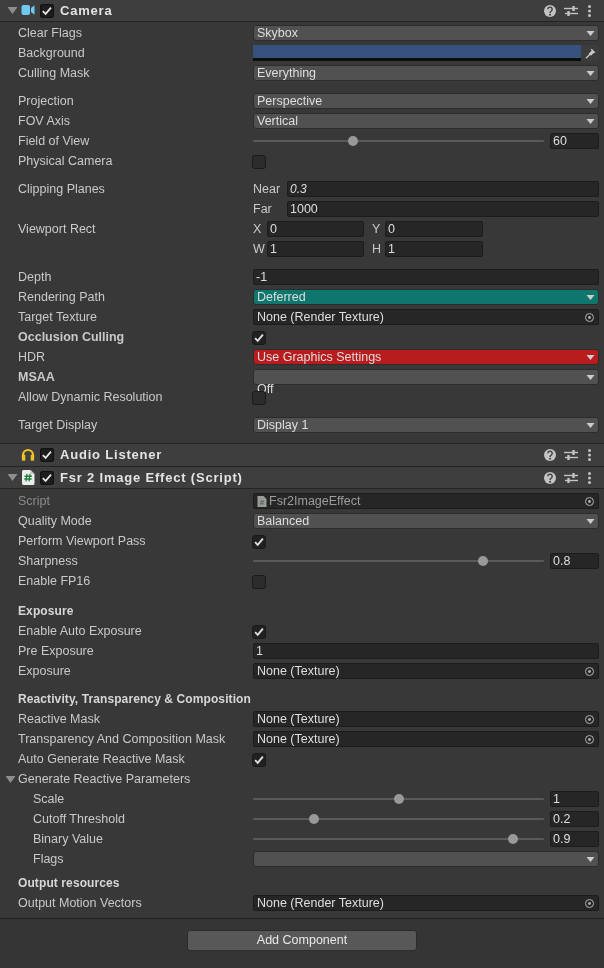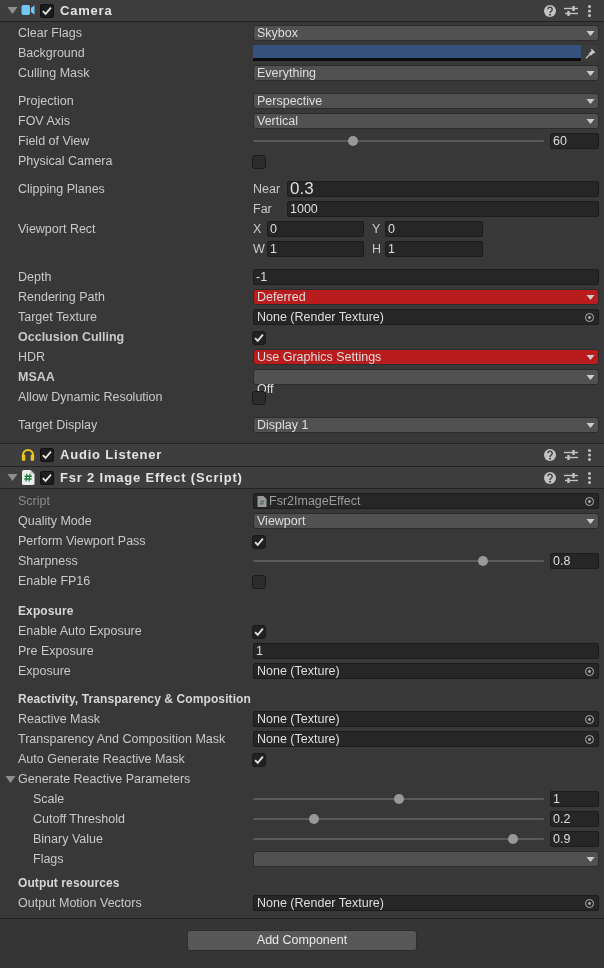--- a/index.html
+++ b/index.html
@@ -78,21 +78,21 @@
 <div style="position:absolute;left:550px;top:133px;width:47px;height:14px;background:#262626;border:1px solid #1c1c1c;border-radius:2px;">
     <div style="position:absolute;left:2px;top:0;height:14px;line-height:14px;font-size:12.5px;color:#dedede;white-space:nowrap;">60</div>
   </div>
 <div style="position:absolute;left:18px;top:153px;height:16px;line-height:16px;font-size:12.5px;font-weight:normal;color:#c9c9c9;letter-spacing:normal;white-space:nowrap;">Physical Camera</div>
 <svg style="position:absolute;left:252px;top:155px" width="14" height="14" viewBox="0 0 14 14">
     <rect x="0.5" y="0.5" width="13" height="13" rx="2.5" fill="#2c2c2c" stroke="#1a1a1a"></rect>
   </svg>
 <div style="position:absolute;left:18px;top:181px;height:16px;line-height:16px;font-size:12.5px;font-weight:normal;color:#c9c9c9;letter-spacing:normal;white-space:nowrap;">Clipping Planes</div>
 <div style="position:absolute;left:253px;top:181px;height:16px;line-height:16px;font-size:12.5px;font-weight:normal;color:#c9c9c9;letter-spacing:normal;white-space:nowrap;">Near</div>
 <div style="position:absolute;left:287px;top:181px;width:310px;height:14px;background:#262626;border:1px solid #1c1c1c;border-radius:2px;">
-    <div style="position:absolute;left:2px;top:0;height:14px;line-height:14px;font-size:17px;color:#dedede;white-space:nowrap;">0.3</div>
+    <div style="position:absolute;left:2px;top:0;height:14px;line-height:14px;font-size:12px;color:#dedede;white-space:nowrap;font-style:italic;">0.3</div>
   </div>
 <div style="position:absolute;left:253px;top:201px;height:16px;line-height:16px;font-size:12.5px;font-weight:normal;color:#c9c9c9;letter-spacing:normal;white-space:nowrap;">Far</div>
 <div style="position:absolute;left:287px;top:201px;width:310px;height:14px;background:#262626;border:1px solid #1c1c1c;border-radius:2px;">
     <div style="position:absolute;left:2px;top:0;height:14px;line-height:14px;font-size:12.5px;color:#dedede;white-space:nowrap;">1000</div>
   </div>
 <div style="position:absolute;left:18px;top:221px;height:16px;line-height:16px;font-size:12.5px;font-weight:normal;color:#c9c9c9;letter-spacing:normal;white-space:nowrap;">Viewport Rect</div>
 <div style="position:absolute;left:253px;top:221px;height:16px;line-height:16px;font-size:12.5px;font-weight:normal;color:#c9c9c9;letter-spacing:normal;white-space:nowrap;">X</div>
 <div style="position:absolute;left:267px;top:221px;width:95px;height:14px;background:#262626;border:1px solid #1c1c1c;border-radius:2px;">
     <div style="position:absolute;left:2px;top:0;height:14px;line-height:14px;font-size:12.5px;color:#dedede;white-space:nowrap;">0</div>
   </div>
@@ -106,21 +106,21 @@
   </div>
 <div style="position:absolute;left:372px;top:241px;height:16px;line-height:16px;font-size:12.5px;font-weight:normal;color:#c9c9c9;letter-spacing:normal;white-space:nowrap;">H</div>
 <div style="position:absolute;left:385px;top:241px;width:96px;height:14px;background:#262626;border:1px solid #1c1c1c;border-radius:2px;">
     <div style="position:absolute;left:2px;top:0;height:14px;line-height:14px;font-size:12.5px;color:#dedede;white-space:nowrap;">1</div>
   </div>
 <div style="position:absolute;left:18px;top:269px;height:16px;line-height:16px;font-size:12.5px;font-weight:normal;color:#c9c9c9;letter-spacing:normal;white-space:nowrap;">Depth</div>
 <div style="position:absolute;left:253px;top:269px;width:344px;height:14px;background:#262626;border:1px solid #1c1c1c;border-radius:2px;">
     <div style="position:absolute;left:2px;top:0;height:14px;line-height:14px;font-size:12.5px;color:#dedede;white-space:nowrap;">-1</div>
   </div>
 <div style="position:absolute;left:18px;top:289px;height:16px;line-height:16px;font-size:12.5px;font-weight:normal;color:#c9c9c9;letter-spacing:normal;white-space:nowrap;">Rendering Path</div>
-<div style="position:absolute;left:253px;top:289px;width:344px;height:14px;background:#b91c1c;border:1px solid #2c2c2c;border-radius:3px;">
+<div style="position:absolute;left:253px;top:289px;width:344px;height:14px;background:#0f766e;border:1px solid #2c2c2c;border-radius:3px;">
     <div style="position:absolute;left:3px;top:0;height:14px;line-height:14px;font-size:12.5px;color:#dedede;white-space:nowrap;">Deferred</div>
     <svg style="position:absolute;left:332px;top:5px" width="9" height="5" viewBox="0 0 9 5">
       <polygon points="0.5,0 8.5,0 4.5,5" fill="#cccccc"></polygon>
     </svg>
   </div>
 <div style="position:absolute;left:18px;top:309px;height:16px;line-height:16px;font-size:12.5px;font-weight:normal;color:#c9c9c9;letter-spacing:normal;white-space:nowrap;">Target Texture</div>
 <div style="position:absolute;left:253px;top:309px;width:344px;height:14px;background:#262626;border:1px solid #1c1c1c;border-radius:2px;">
     <div style="position:absolute;left:3px;top:0;height:14px;line-height:14px;font-size:12.5px;color:#dedede;white-space:nowrap;">None (Render Texture)</div>
     <svg style="position:absolute;right:3px;top:2px" width="11" height="11" viewBox="0 0 11 11">
       <circle cx="5.5" cy="5.5" r="4" fill="none" stroke="#b0b0b0" stroke-width="1"></circle>
@@ -231,21 +231,21 @@
       <text x="5" y="8.6" font-size="8" font-weight="bold" fill="#3d6b3d" text-anchor="middle" font-family="Liberation Sans">#</text>
     </svg>
     <div style="position:absolute;left:15px;top:0;height:14px;line-height:14px;font-size:12.5px;color:#9b9b9b;white-space:nowrap;">Fsr2ImageEffect</div>
     <svg style="position:absolute;right:3px;top:2px" width="11" height="11" viewBox="0 0 11 11">
       <circle cx="5.5" cy="5.5" r="4" fill="none" stroke="#b0b0b0" stroke-width="1"></circle>
       <circle cx="5.5" cy="5.5" r="1.4" fill="#b0b0b0"></circle>
     </svg>
   </div>
 <div style="position:absolute;left:18px;top:513px;height:16px;line-height:16px;font-size:12.5px;font-weight:normal;color:#c9c9c9;letter-spacing:normal;white-space:nowrap;">Quality Mode</div>
 <div style="position:absolute;left:253px;top:513px;width:344px;height:14px;background:#515151;border:1px solid #2c2c2c;border-radius:3px;">
-    <div style="position:absolute;left:3px;top:0;height:14px;line-height:14px;font-size:12.5px;color:#dedede;white-space:nowrap;">Viewport</div>
+    <div style="position:absolute;left:3px;top:0;height:14px;line-height:14px;font-size:12.5px;color:#dedede;white-space:nowrap;">Balanced</div>
     <svg style="position:absolute;left:332px;top:5px" width="9" height="5" viewBox="0 0 9 5">
       <polygon points="0.5,0 8.5,0 4.5,5" fill="#cccccc"></polygon>
     </svg>
   </div>
 <div style="position:absolute;left:18px;top:533px;height:16px;line-height:16px;font-size:12.5px;font-weight:normal;color:#c9c9c9;letter-spacing:normal;white-space:nowrap;">Perform Viewport Pass</div>
 <svg style="position:absolute;left:252px;top:535px" width="14" height="14" viewBox="0 0 14 14">
     <rect x="0.5" y="0.5" width="13" height="13" rx="2.5" fill="#212121" stroke="#1a1a1a"></rect>
     <path d="M3.1,7.2 L5.7,9.8 L10.9,3.7" fill="none" stroke="#e0e0e0" stroke-width="1.9"></path>
   </svg>
 <div style="position:absolute;left:18px;top:553px;height:16px;line-height:16px;font-size:12.5px;font-weight:normal;color:#c9c9c9;letter-spacing:normal;white-space:nowrap;">Sharpness</div>

